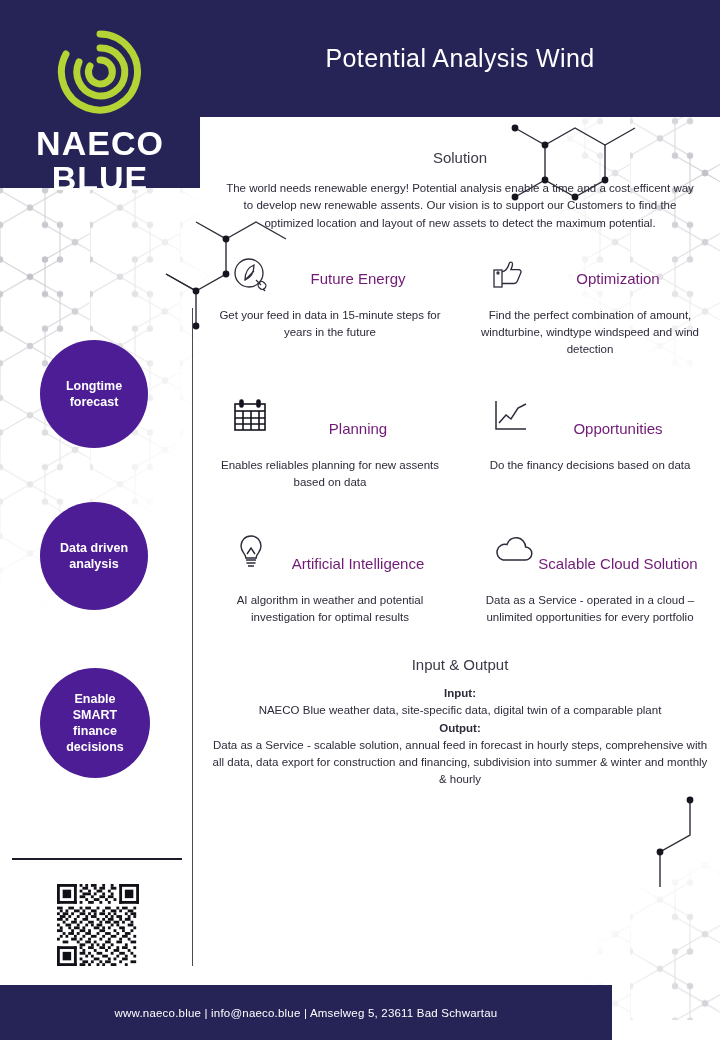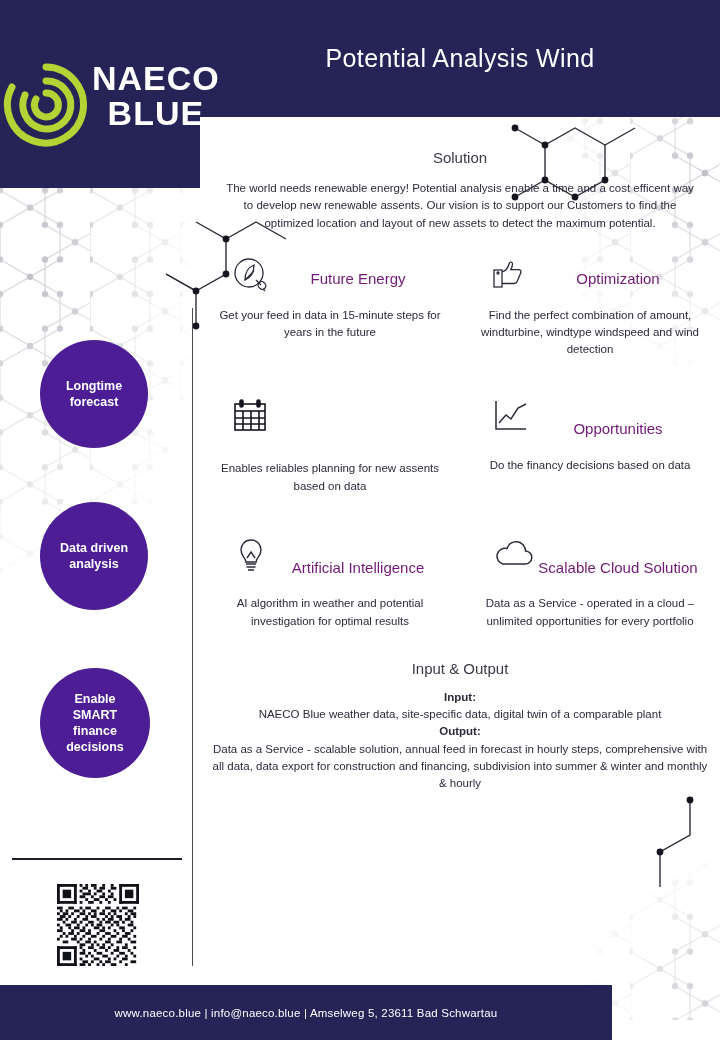--- a/index.html
+++ b/index.html
@@ -15,21 +15,21 @@
   .hexbg{position:absolute;inset:0;z-index:0;pointer-events:none;}
 
   
   .header-band{
     position:absolute;left:0;top:0;width:720px;height:117px;
     background:#262357;z-index:2;
   }
   .logo-block{
     position:absolute;left:0;top:0;width:200px;height:188px;
     background:#262357;z-index:3;
-    display:flex;flex-direction:row;align-items:center;
+    display:flex;flex-direction:column;align-items:center;
   }
   .logo-mark{margin-top:26px;}
   .logo-word{
     margin-top:4px;text-align:center;color:#ffffff;
     font-size:34px;font-weight:700;letter-spacing:1px;line-height:1.02;
   }
   .logo-word .l2{display:block;}
 
   .header-title{
     position:absolute;left:200px;top:0;width:520px;height:117px;z-index:4;
@@ -462,20 +462,21 @@
         <div class="fcell">
           <div class="ficon">
             <svg width="38" height="40" viewBox="0 0 38 40" fill="none" stroke="#141420" stroke-width="1.6">
               <rect x="3" y="6" width="30" height="26"></rect>
               <path d="M3 13h30"></path>
               <rect x="8" y="2" width="3" height="7" rx="1.4" fill="#141420"></rect>
               <rect x="25" y="2" width="3" height="7" rx="1.4" fill="#141420"></rect>
               <path d="M11 13v19M19 13v19M27 13v19M3 20h30M3 26h30"></path>
             </svg>
           </div>
+          <div class="ftitle two">Planning</div>
           <div class="fdesc">Enables reliables planning for new assents based on data</div>
         </div>
         <div class="fcell">
           <div class="ficon">
             <svg width="40" height="40" viewBox="0 0 40 40" fill="none" stroke="#2b2b3a" stroke-width="1.5">
               <path d="M4 3v28h30"></path>
               <polyline points="7,25 14,17 19,21 26,10 34,6"></polyline>
             </svg>
           </div>
           <div class="ftitle two">Opportunities</div>

